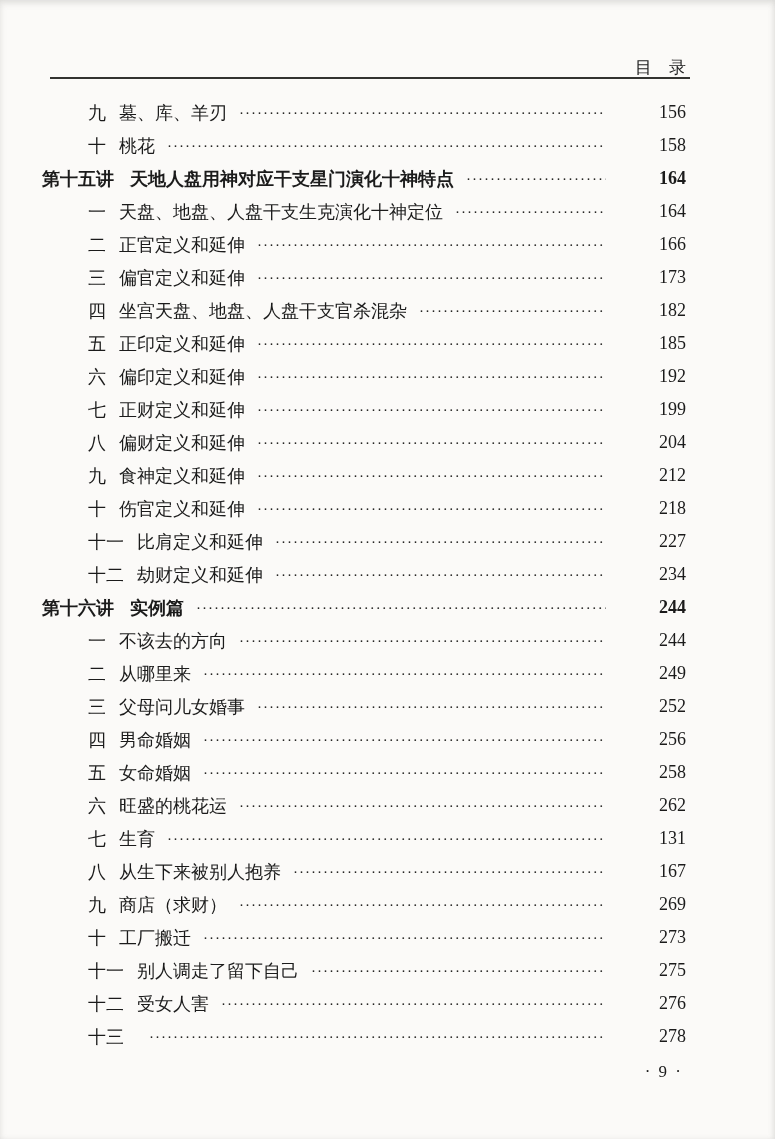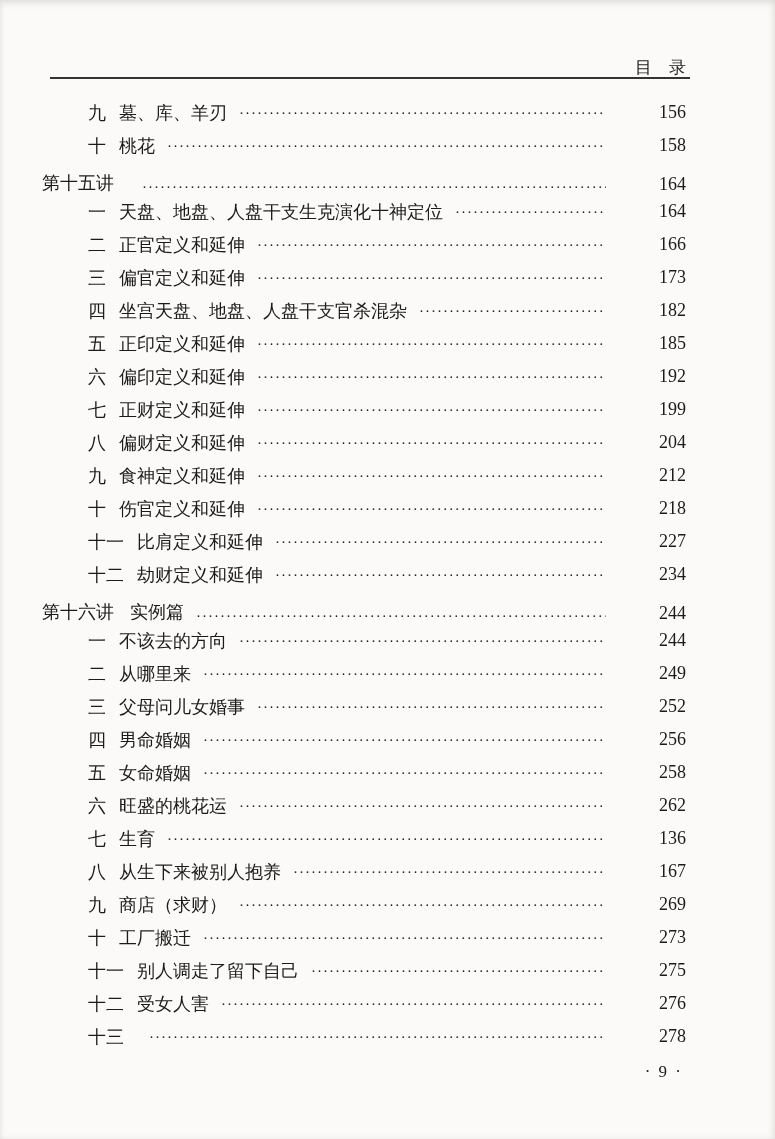--- a/index.html
+++ b/index.html
@@ -32,21 +32,21 @@
     top: 96px; left: 42px;
     width: 644px;
   }
   .row {
     display: flex;
     align-items: center;
     height: 33px;
     font-size: 18px;
     white-space: nowrap;
   }
-  .row.chapter { font-weight: 400; align-items: flex-end; }
+  .row.chapter { font-weight: 700; }
   .row.item { padding-left: 46px; }
   .num { margin-right: 13px; flex: 0 0 auto; }
   .chapter .num { margin-right: 16px; }
   .title { flex: 0 0 auto; }
   .dots {
     flex: 1 1 auto;
     overflow: hidden;
     white-space: nowrap;
     margin-left: 12px;
     margin-right: 9px;
@@ -90,20 +90,21 @@
         <span class="pg">156</span>
       </div>
       <div class="row item">
         <span class="num">十</span>
         <span class="title">桃花</span>
         <span class="dots"></span>
         <span class="pg">158</span>
       </div>
       <div class="row chapter">
         <span class="num">第十五讲</span>
+        <span class="title">天地人盘用神对应干支星门演化十神特点</span>
         <span class="dots"></span>
         <span class="pg">164</span>
       </div>
       <div class="row item">
         <span class="num">一</span>
         <span class="title">天盘、地盘、人盘干支生克演化十神定位</span>
         <span class="dots"></span>
         <span class="pg">164</span>
       </div>
       <div class="row item">
@@ -211,21 +212,21 @@
       <div class="row item">
         <span class="num">六</span>
         <span class="title">旺盛的桃花运</span>
         <span class="dots"></span>
         <span class="pg">262</span>
       </div>
       <div class="row item">
         <span class="num">七</span>
         <span class="title">生育</span>
         <span class="dots"></span>
-        <span class="pg">136</span>
+        <span class="pg">131</span>
       </div>
       <div class="row item">
         <span class="num">八</span>
         <span class="title">从生下来被别人抱养</span>
         <span class="dots"></span>
         <span class="pg">167</span>
       </div>
       <div class="row item">
         <span class="num">九</span>
         <span class="title">商店（求财）</span>

